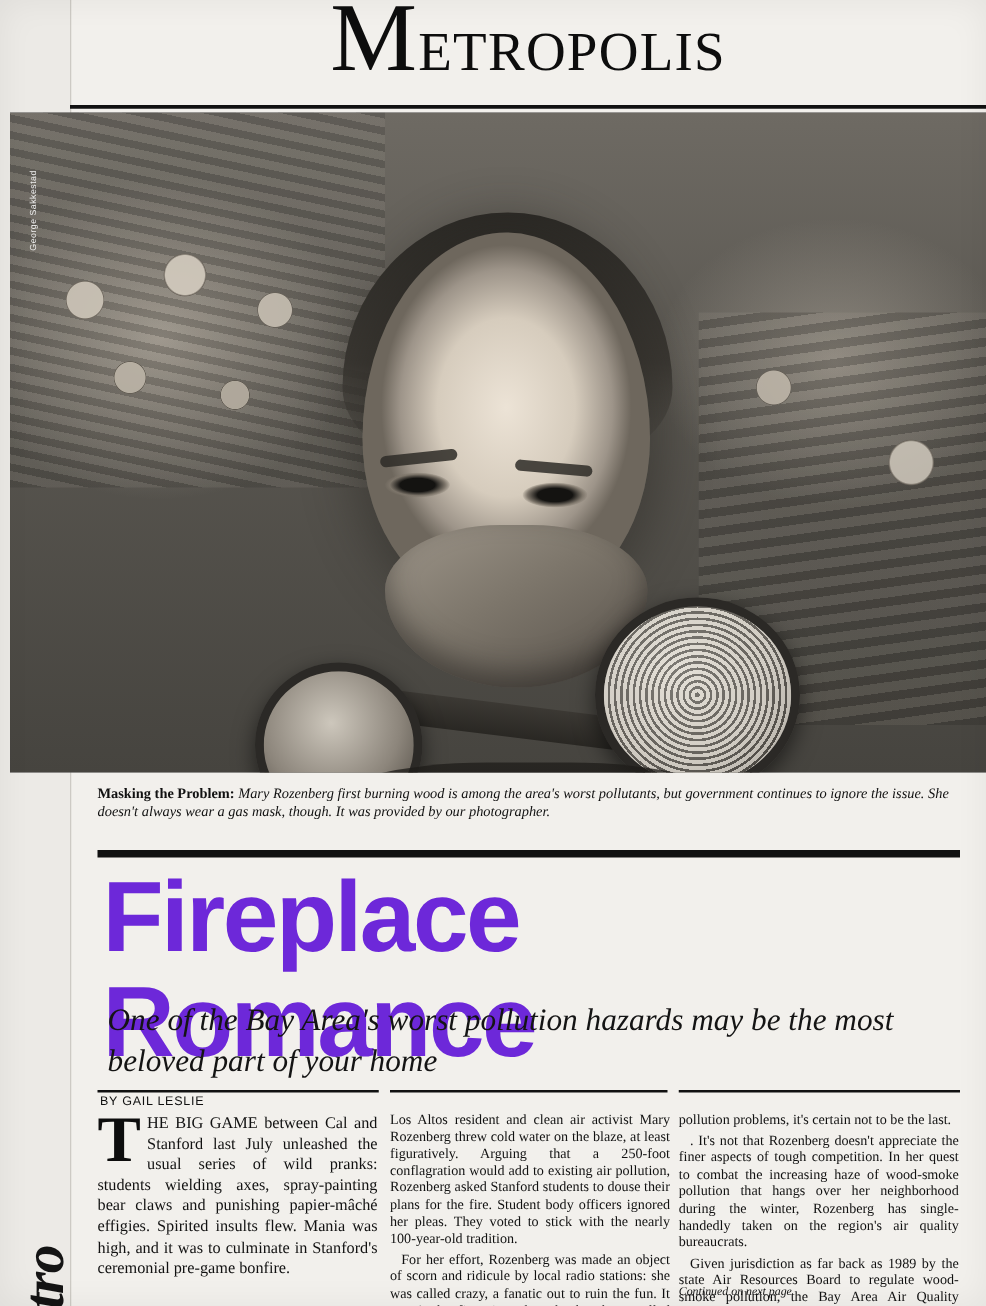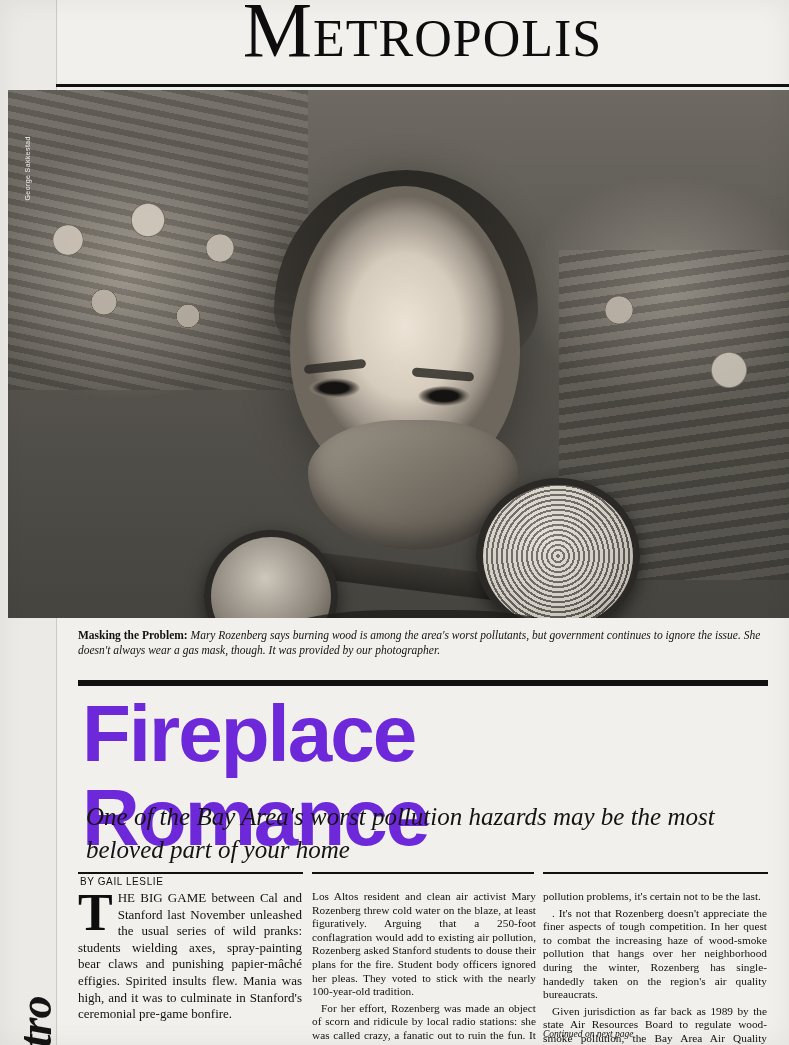--- a/index.html
+++ b/index.html
@@ -72,21 +72,21 @@
     width: 725px;
     text-align: center;
     font-family: "Liberation Serif", serif;
     font-size: 78px;
     line-height: 84px;
     font-weight: normal;
     letter-spacing: 1px;
     color: #0d0d0d;
     white-space: nowrap;
   }
-  .masthead-title .small { font-size: 52px; text-align: center; }
+  .masthead-title .small { font-size: 44px; text-align: center; }
 
   
   .photo-wrap {
     position: absolute;
     left: 8px;
     top: 90px;
     width: 781px;
     height: 528px;
     background: #5b5b5b;
     overflow: hidden;
@@ -327,37 +327,37 @@
     <div class="eye r"></div>
     <div class="mask-cloth"></div>
     <div class="strap"></div>
     <div class="canister left"></div>
     <div class="canister right"></div>
     <div class="body-dark"></div>
     <div class="photo-credit">George Sakkestad</div>
   </div>
 
   <div class="caption">
-    <b>Masking the Problem:</b><span class="it"> Mary Rozenberg says burning wood is among the area's worst pollutants, but government continues to ignore the issue. She doesn't always wear a gas mask, though. It was provided by our photographer.</span>
+    <b>Masking the Problem:</b><span class="it"> Mary Rozenberg first burning wood is among the area's worst pollutants, but government continues to ignore the issue. She doesn't always wear a gas mask, though. It was provided by our photographer.</span>
   </div>
 
   <div class="rule-thick"></div>
 
   <div class="headline">Fireplace Romance</div>
   <div class="deck">One of the Bay Area's worst pollution hazards may be the most beloved part of your home</div>
 
   <div class="rule-byline"></div>
   <div class="rule-col2"></div>
   <div class="rule-col3"></div>
   <div class="byline">BY GAIL LESLIE</div>
 
   <div class="col col1">
     <div class="body-text">
       <span class="dropcap">T</span>
-      <p class="first">HE BIG GAME between Cal and Stanford last November unleashed the usual series of wild pranks: students wielding axes, spray-painting bear claws and punishing papier-mâché effigies. Spirited insults flew. Mania was high, and it was to culminate in Stanford's ceremonial pre-game bonfire.</p>
+      <p class="first">HE BIG GAME between Cal and Stanford last July unleashed the usual series of wild pranks: students wielding axes, spray-painting bear claws and punishing papier-mâché effigies. Spirited insults flew. Mania was high, and it was to culminate in Stanford's ceremonial pre-game bonfire.</p>
     </div>
   </div>
 
   <div class="col col2">
     <p class="first">Los Altos resident and clean air activist Mary Rozenberg threw cold water on the blaze, at least figuratively. Arguing that a 250-foot conflagration would add to existing air pollution, Rozenberg asked Stanford students to douse their plans for the fire. Student body officers ignored her pleas. They voted to stick with the nearly 100-year-old tradition.</p>
     <p>For her effort, Rozenberg was made an object of scorn and ridicule by local radio stations: she was called crazy, a fanatic out to ruin the fun. It wasn't the first time that she has been called names. Given her ideas for solving Bay Area air</p>
   </div>
 
   <div class="col col3">
     <p class="first">pollution problems, it's certain not to be the last.</p>

